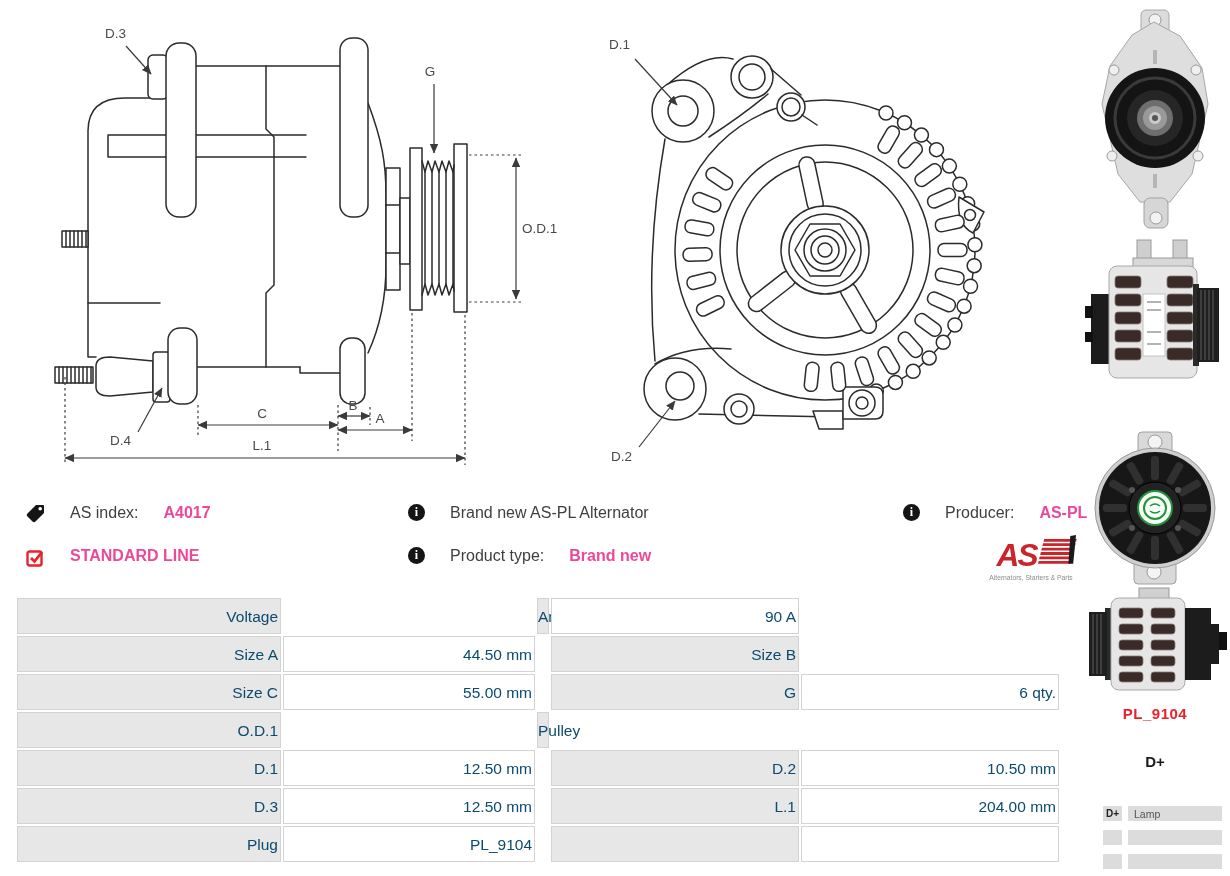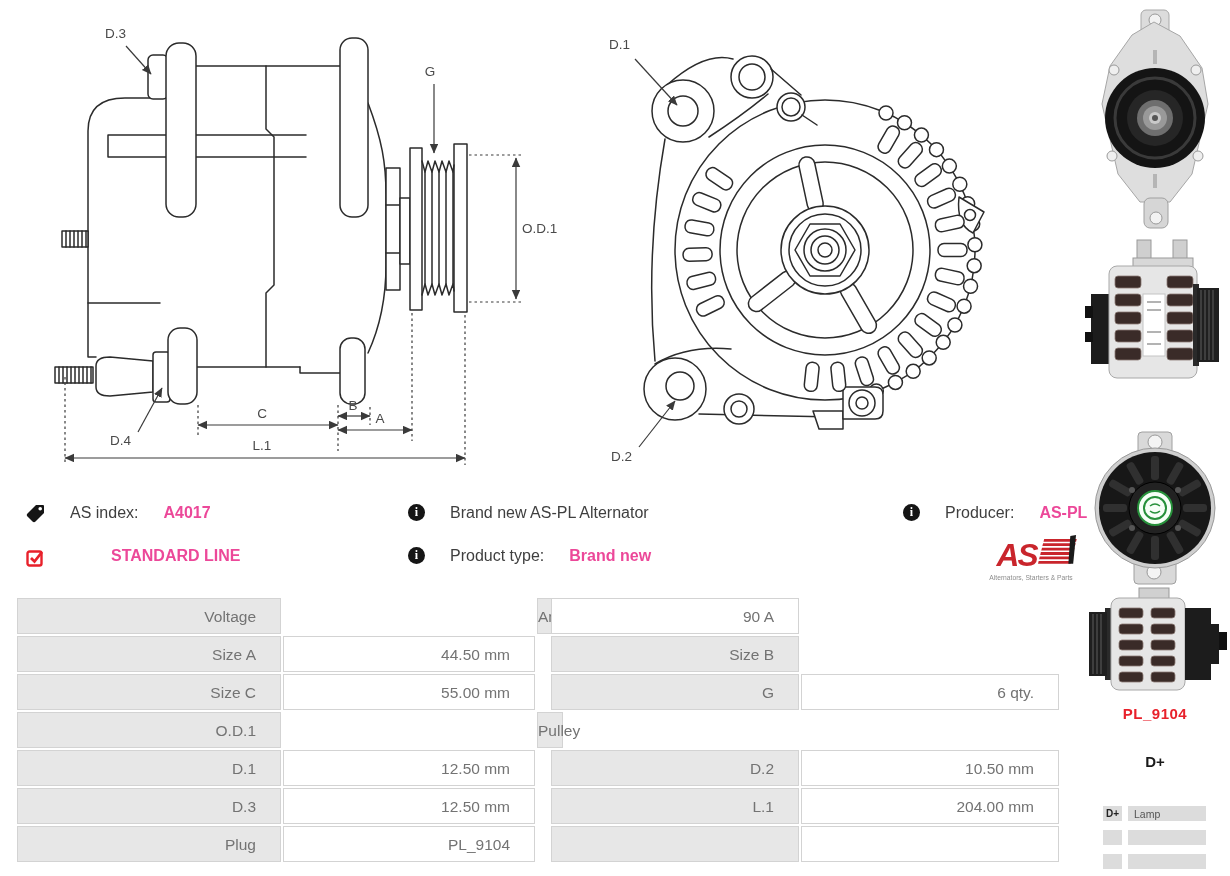--- a/index.html
+++ b/index.html
@@ -6,42 +6,42 @@
   body{width:1230px;height:876px;position:relative;font-family:"Liberation Sans",sans-serif;overflow:hidden;}
   svg.draw{position:absolute;}
   .ln{stroke:#2b2b2b;stroke-width:1.5;fill:none;stroke-linejoin:round;stroke-linecap:round;}
   .wf{fill:#fff;}
   .dim{stroke:#3a3a3a;stroke-width:1.2;fill:none;}
   .dot{stroke-dasharray:2.5 3;}
   .dtxt{font:13.5px "Liberation Sans",sans-serif;fill:#4a4a4a;}
   
   .inforow{position:absolute;display:flex;align-items:flex-start;gap:25px;height:30px;font-size:16px;color:#3f3f3f;}
   .inforow b{color:#ec4899;}
-  .red{color:#e8212b;margin-left:41px;}
+  .red{color:#e8212b;}
   .iinfo{width:17px;height:17px;border-radius:50%;background:#151515;color:#fff;font-weight:bold;
          font-size:12px;display:inline-flex;align-items:center;justify-content:center;
          font-family:"Liberation Serif",serif;flex:none;}
   
   .spec{position:absolute;left:17px;top:598px;}
   .trow{display:grid;grid-template-columns:264px 252px 12px 248px 258px;column-gap:2px;margin-bottom:2px;}
-  .cell{height:36px;line-height:36px;text-align:right;padding-right:24px;font-size:15.5px;
-        color:#737373;border:1px solid #d3d3d3;box-sizing:border-box;}
+  .cell{height:36px;line-height:36px;text-align:right;padding-right:2px;font-size:15.5px;
+        color:#0c4a6e;border:1px solid #d3d3d3;box-sizing:border-box;}
   .lbl{background:#e7e7e7;}
   .val{background:#fff;}
   .gap{background:transparent;border:none;}
   
   .plugcode{position:absolute;left:1085px;width:140px;top:705px;text-align:center;
             color:#e8212b;font-weight:bold;font-size:15px;letter-spacing:.5px;}
   .terminal{position:absolute;left:1085px;width:140px;top:753px;text-align:center;
             color:#1a1a1a;font-weight:bold;font-size:15px;}
   .pintable{position:absolute;left:1103px;top:806px;}
   .pinrow{display:flex;gap:6px;margin-bottom:9px;}
   .pin-c1{width:19px;height:15px;background:#dcdcdc;font-size:10px;font-weight:bold;color:#222;
           display:flex;align-items:center;justify-content:center;}
-  .pin-c2{width:78px;height:15px;background:#dcdcdc;font-size:10.5px;color:#555;
+  .pin-c2{width:94px;height:15px;background:#dcdcdc;font-size:10.5px;color:#555;
           display:flex;align-items:center;padding-left:6px;box-sizing:border-box;}
 </style>
 </head>
 <body>
 
 <svg class="draw" style="left:50px;top:5px" width="525" height="470" viewBox="0 0 525 470">
   <defs>
     <marker id="ah" markerWidth="9" markerHeight="8" refX="7.5" refY="3.5" orient="auto-start-reverse">
       <path d="M0,0L8,3.5L0,7Z" fill="#3a3a3a"></path>
     </marker>

